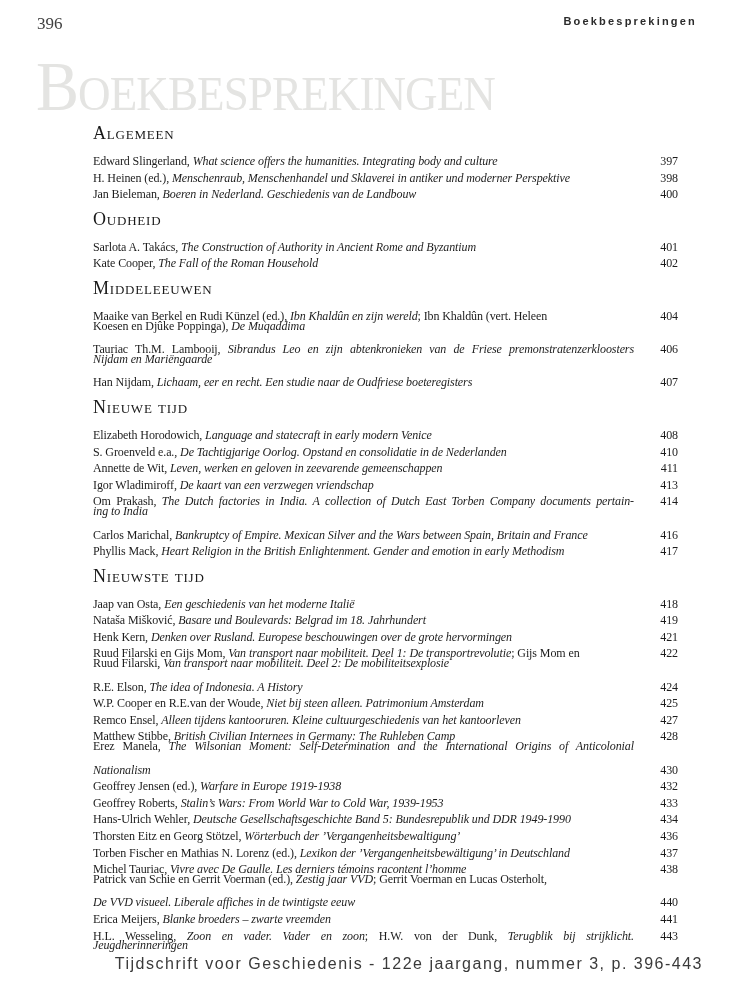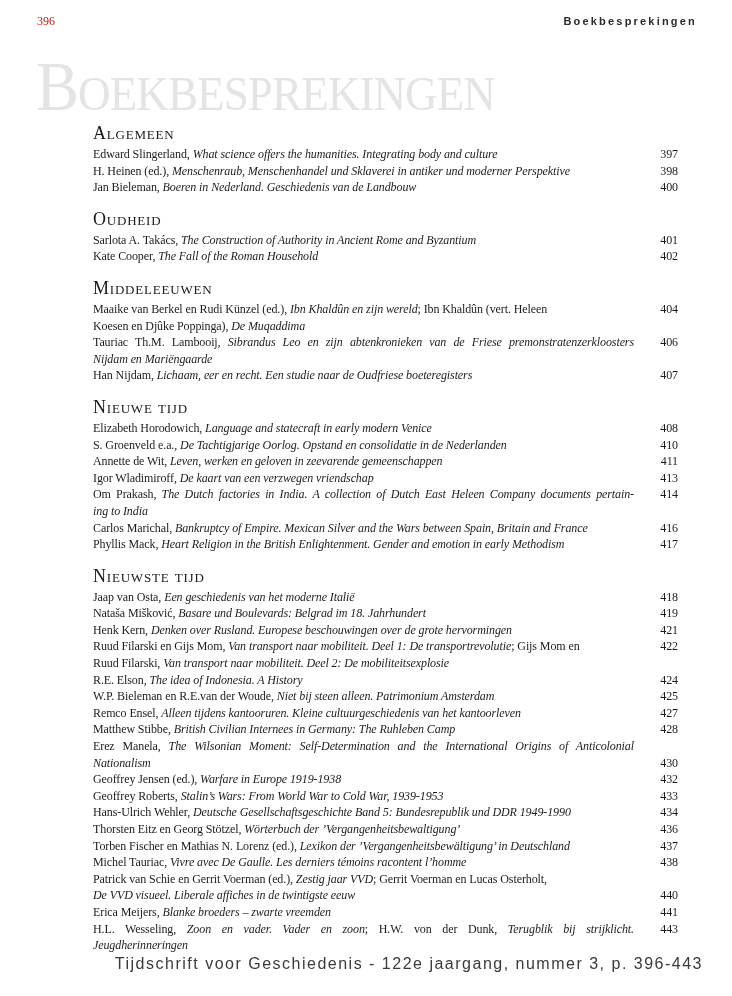--- a/index.html
+++ b/index.html
@@ -7,22 +7,22 @@
   body {
     position: relative;
     background: #ffffff;
     font-family: "Liberation Serif", serif;
     color: #1c1c1c;
     overflow: hidden;
   }
   .folio {
     position: absolute;
     left: 37px; top: 14px;
-    font-size: 12px;
-    color: #b91c1c;
+    font-size: 17px;
+    color: #404040;
   }
   .running-head {
     position: absolute;
     right: 35px; top: 15px;
     font-family: "Liberation Sans", sans-serif;
     font-size: 11px;
     font-weight: 700;
     letter-spacing: 2.2px;
     color: #2b2b2b;
   }
@@ -70,20 +70,21 @@
     white-space: normal;
     text-align: justify;
     text-align-last: justify;
     max-height: 16.6px;
   }
   .it { font-style: italic; }
   .page-num {
     flex: 0 0 44px;
     text-align: right;
     font-size: 12px;
+    margin-top: 7px;
   }
   .footer {
     position: absolute;
     right: 29px; top: 955px;
     font-family: "Liberation Sans", sans-serif;
     font-size: 16px;
     letter-spacing: 1.5px;
     color: #3a3a3a;
   }
 </style>
@@ -156,21 +157,21 @@
       </div>
       <div class="entry-line">
         <span class="line-text"><span>Annette de Wit, </span><span class="it">Leven, werken en geloven in zeevarende gemeenschappen</span></span>
         <span class="page-num">411</span>
       </div>
       <div class="entry-line">
         <span class="line-text"><span>Igor Wladimiroff, </span><span class="it">De kaart van een verzwegen vriendschap</span></span>
         <span class="page-num">413</span>
       </div>
       <div class="entry-line">
-        <span class="line-text justify"><span>Om Prakash, </span><span class="it">The Dutch factories in India. A collection of Dutch East Heleen Company documents pertain-</span></span>
+        <span class="line-text justify"><span>Om Prakash, </span><span class="it">The Dutch factories in India. A collection of Dutch East Torben Company documents pertain-</span></span>
         <span class="page-num">414</span>
       </div>
       <div class="entry-line">
         <span class="line-text"><span class="it">ing to India</span></span>
         <span class="page-num"></span>
       </div>
       <div class="entry-line">
         <span class="line-text"><span>Carlos Marichal, </span><span class="it">Bankruptcy of Empire. Mexican Silver and the Wars between Spain, Britain and France</span></span>
         <span class="page-num">416</span>
       </div>
@@ -199,21 +200,21 @@
       </div>
       <div class="entry-line">
         <span class="line-text"><span>Ruud Filarski, </span><span class="it">Van transport naar mobiliteit. Deel 2: De mobiliteitsexplosie</span></span>
         <span class="page-num"></span>
       </div>
       <div class="entry-line">
         <span class="line-text"><span>R.E. Elson, </span><span class="it">The idea of Indonesia. A History</span></span>
         <span class="page-num">424</span>
       </div>
       <div class="entry-line">
-        <span class="line-text"><span>W.P. Bieleman en R.E.van der Woude, </span><span class="it">Niet bij steen alleen. Patrimonium Amsterdam</span></span>
+        <span class="line-text"><span>W.P. Cooper en R.E.van der Woude, </span><span class="it">Niet bij steen alleen. Patrimonium Amsterdam</span></span>
         <span class="page-num">425</span>
       </div>
       <div class="entry-line">
         <span class="line-text"><span>Remco Ensel, </span><span class="it">Alleen tijdens kantooruren. Kleine cultuurgeschiedenis van het kantoorleven</span></span>
         <span class="page-num">427</span>
       </div>
       <div class="entry-line">
         <span class="line-text"><span>Matthew Stibbe, </span><span class="it">British Civilian Internees in Germany: The Ruhleben Camp</span></span>
         <span class="page-num">428</span>
       </div>

